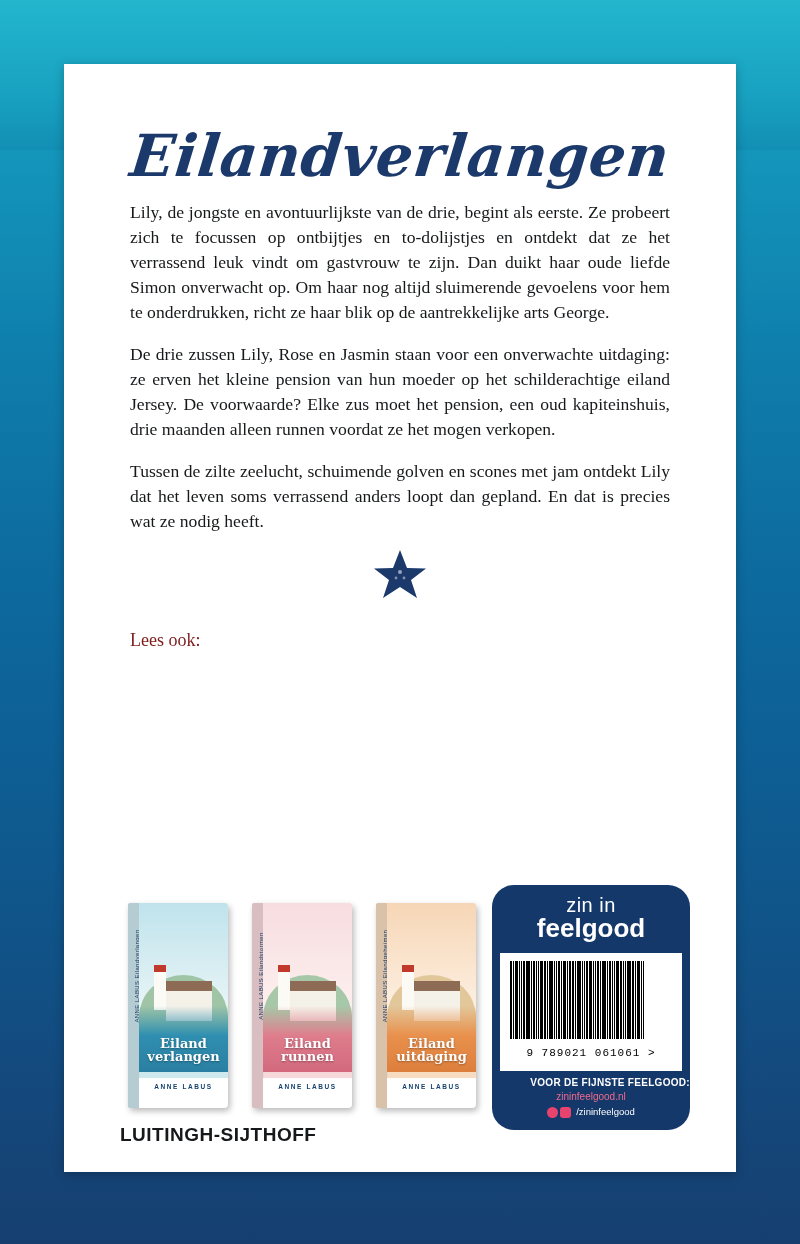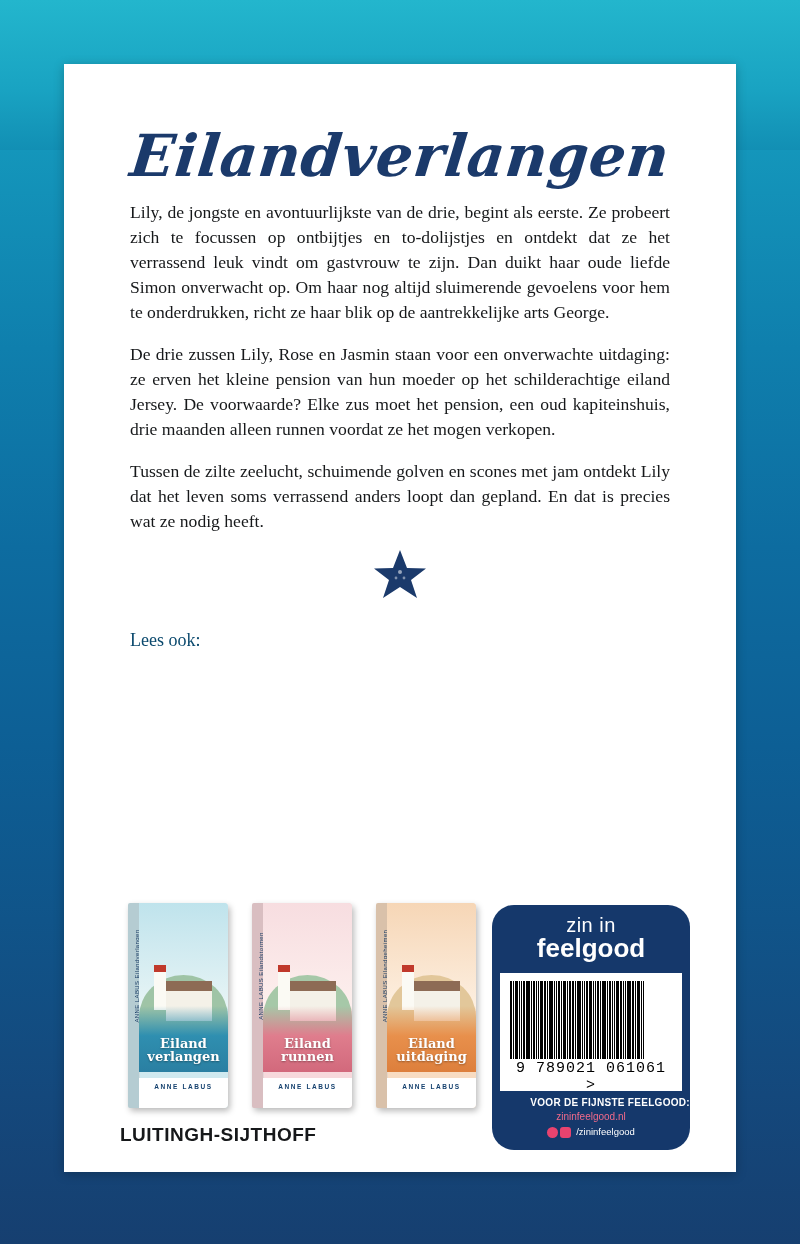--- a/index.html
+++ b/index.html
@@ -82,21 +82,21 @@
   .author {
     margin: 0 30px 0 30px;
     color: #16181a;
     font-size: 17.6px;
     line-height: 1.45;
     text-align: justify;
   }
   .lees-ook {
     margin: 26px 0 4px 30px;
     font-size: 18px;
-    color: #0c4a6e;
+    color: #7f1d1d;
   }
   .bottom {
     position: absolute;
     left: 36px;
     right: 36px;
     bottom: 18px;
     height: 270px;
   }
   .books {
     position: absolute;
@@ -213,21 +213,21 @@
     bottom: 8px;
     font-family: "Liberation Sans", sans-serif;
     font-weight: bold;
     font-size: 19px;
     letter-spacing: 0.5px;
     color: #16181a;
   }
   .isbn-block {
     position: absolute;
     right: 10px;
-    bottom: 4px;
+    bottom: 24px;
     width: 198px;
     height: 245px;
     background: #15386b;
     border-radius: 22px;
     overflow: hidden;
     font-family: "Liberation Sans", sans-serif;
   }
   .zin-logo {
     position: absolute;
     left: 0; right: 0; top: 10px;
@@ -254,24 +254,24 @@
     box-sizing: border-box;
   }
   .bars {
     height: 78px;
     display: flex;
     align-items: stretch;
     gap: 1px;
   }
   .bars i { display: block; background: #000; }
   .isbn-num {
-    margin-top: 1px;
+    margin-top: 8px;
     text-align: center;
     font-family: "Liberation Mono", monospace;
-    font-size: 15px;
+    font-size: 11px;
     letter-spacing: 1px;
     color: #000;
   }
   .feelgood-line {
     position: absolute;
     left: 0; right: 0;
     top: 192px;
     text-align: right;
     color: #fff;
     font-size: 10px;

